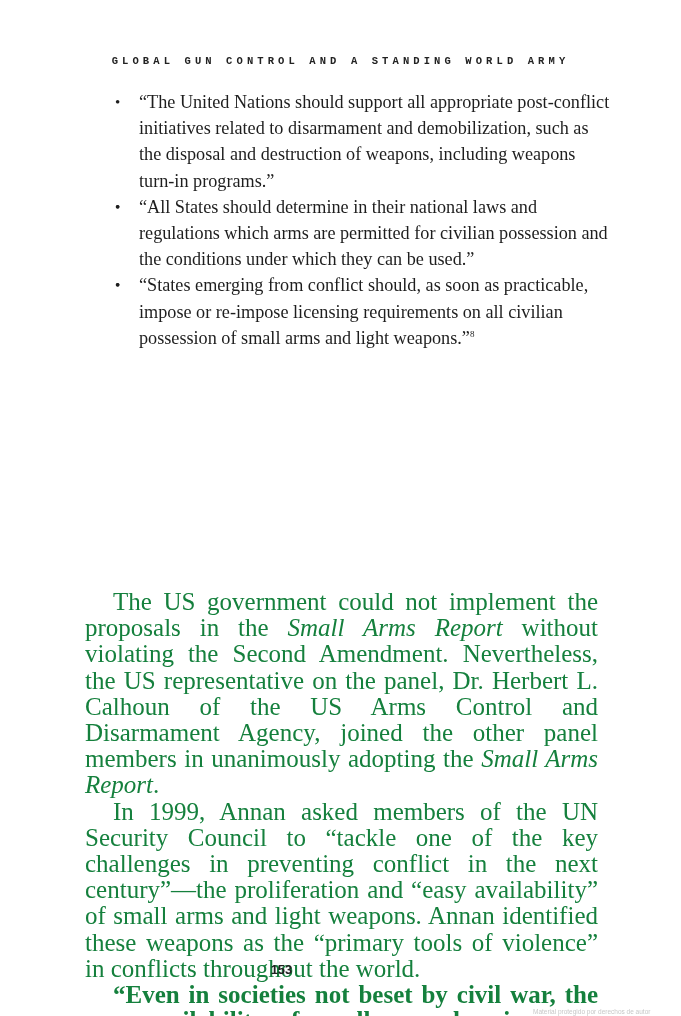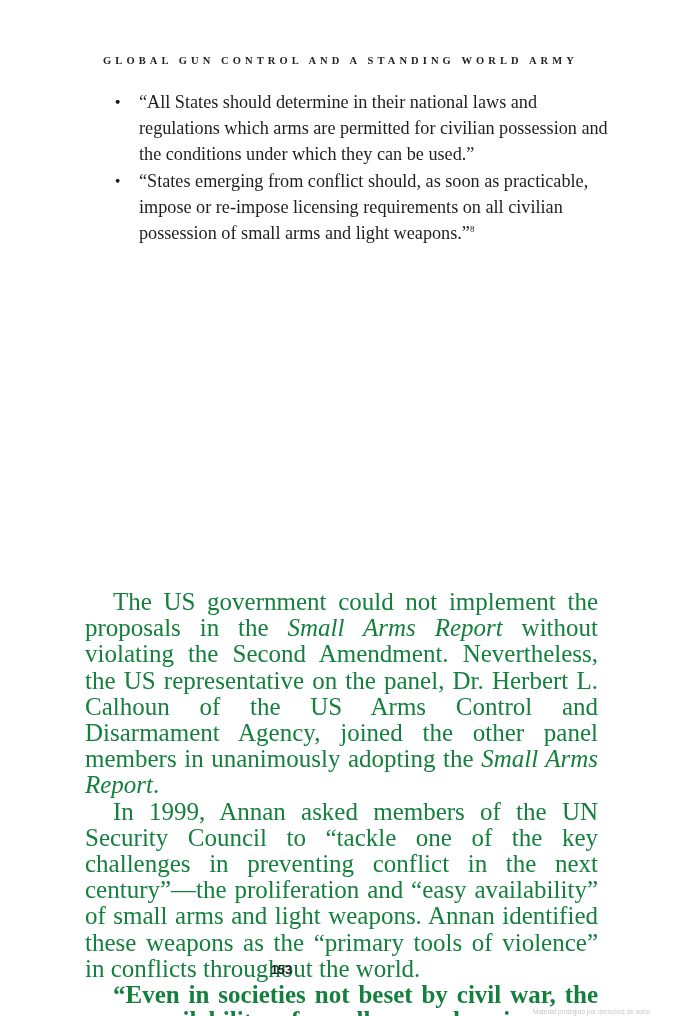--- a/index.html
+++ b/index.html
@@ -13,21 +13,21 @@
     position: relative;
     overflow: hidden;
     color: #1a1a1a;
   }
   .running-head {
     position: absolute;
     top: 55px;
     left: 0;
     width: 681px;
     text-align: center;
-    font-family: Liberation Serif, serif;
+    font-family: Liberation Mono, monospace;
     font-weight: bold;
     font-size: 10.5px;
     letter-spacing: 4.1px;
     color: #222;
   }
   .bullets {
     position: absolute;
     top: 89px;
     left: 110px;
     width: 500px;
@@ -96,20 +96,21 @@
   }
 </style>
 </head>
 <body>
 
 <div class="running-head">GLOBAL GUN CONTROL AND A STANDING WORLD ARMY</div>
 
 <ul class="bullets">
   <li>
     <span class="bullet-dot">•</span>
+    <span>“The United Nations should support all appropriate post-conflict initiatives related to disarmament and demobilization, such as the disposal and destruction of weapons, including weapons turn-in programs.”</span>
   </li>
   <li>
     <span class="bullet-dot">•</span>
   </li>
   <li>
     <span class="bullet-dot">•</span>
     <span>“All States should determine in their national laws and regulations which arms are permitted for civilian possession and the conditions under which they can be used.”</span>
   </li>
   <li>
     <span class="bullet-dot">•</span>

